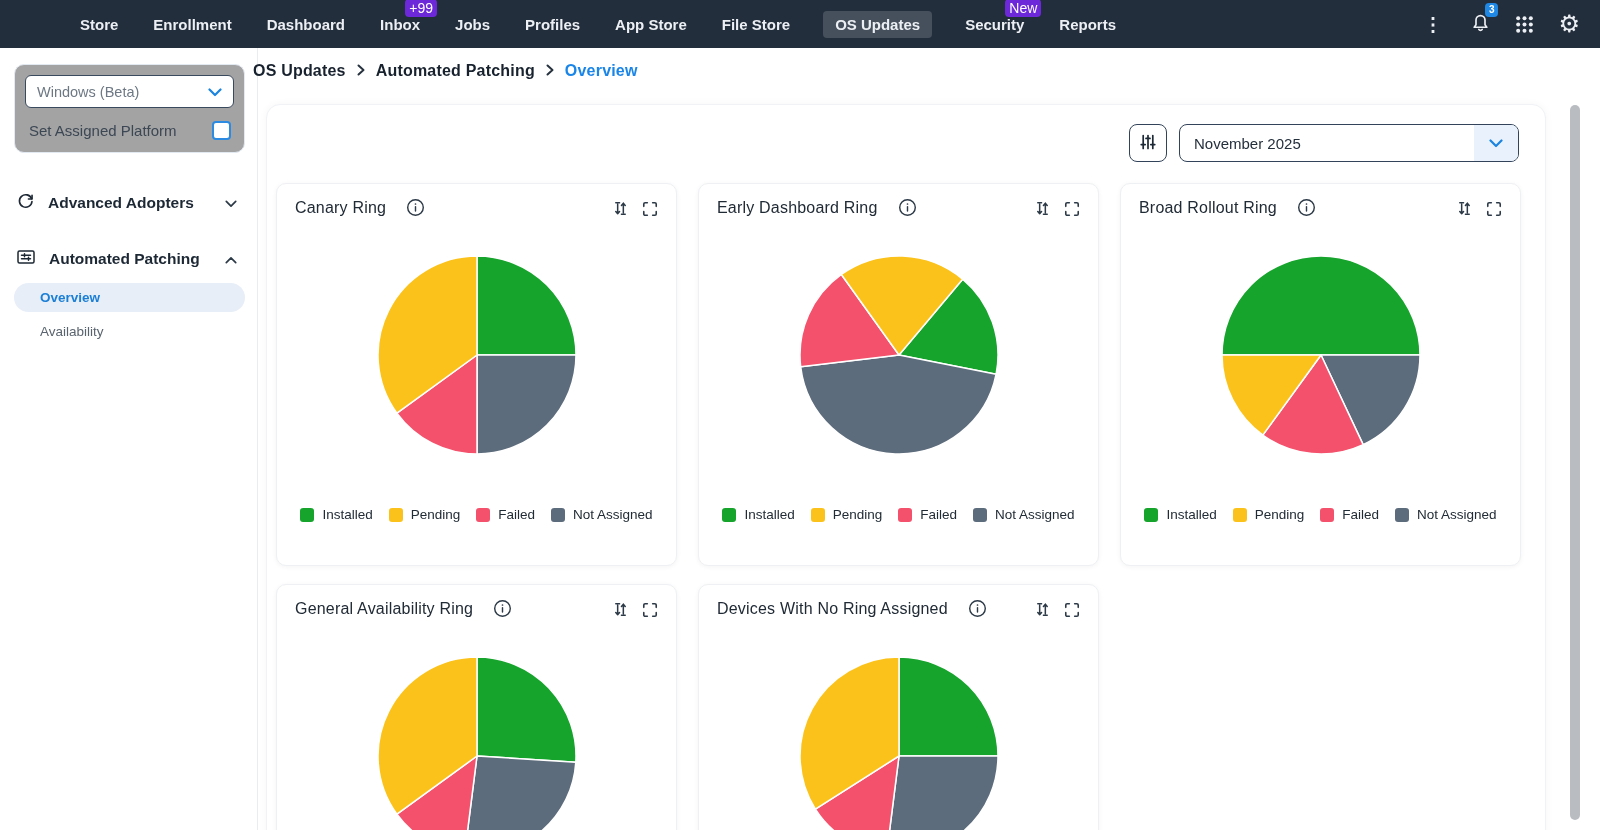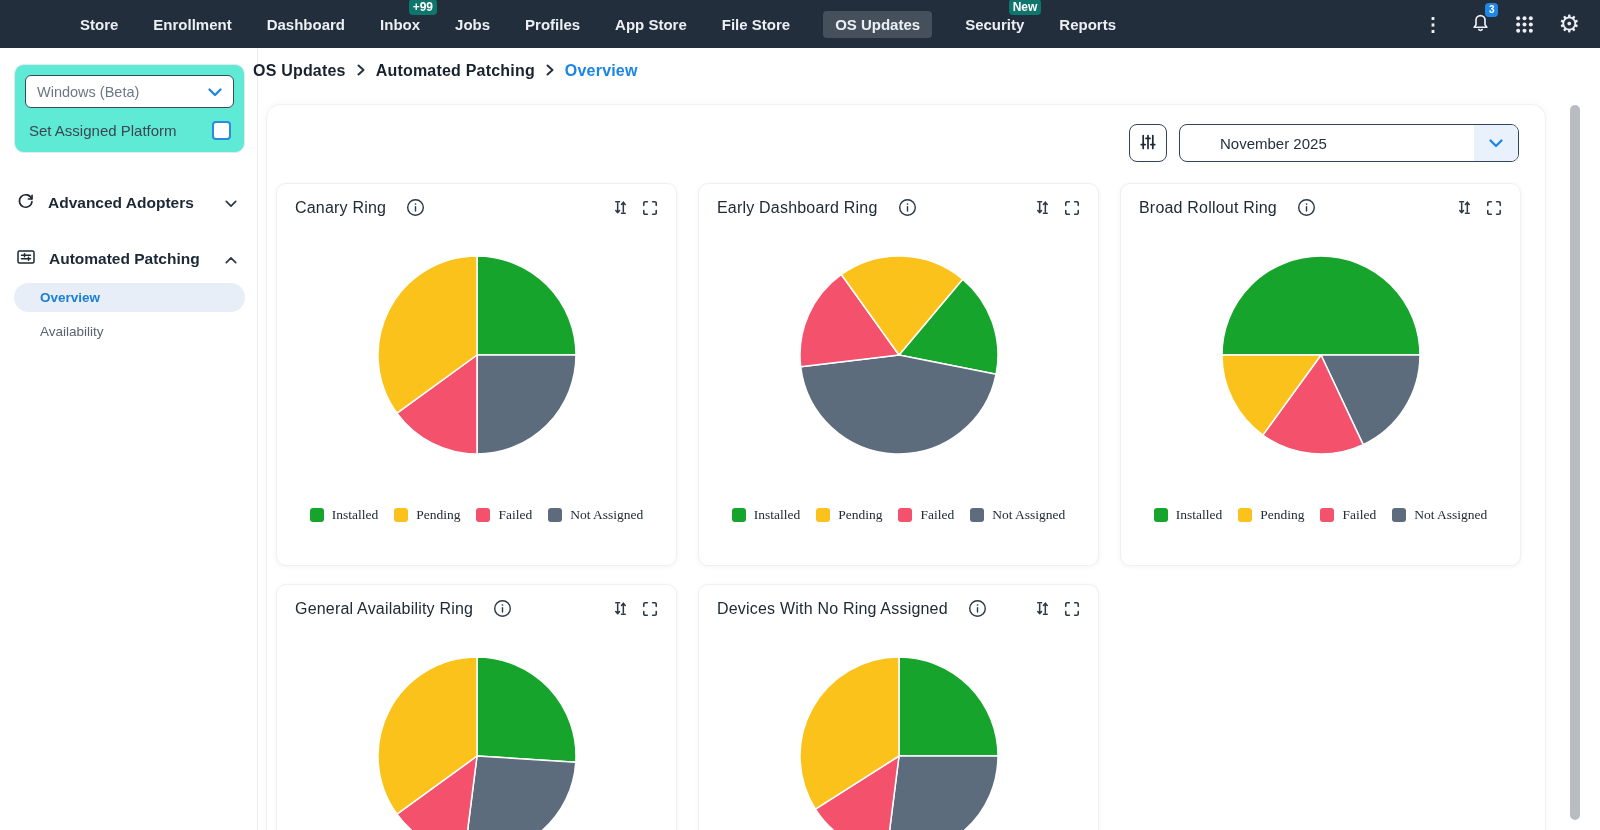--- a/index.html
+++ b/index.html
@@ -9,34 +9,34 @@
   
   .topnav{ position:absolute; left:0; top:0; width:1600px; height:48px;
     background:#232e3c; display:flex; align-items:center; padding:0 20px; z-index:30;}
   .brand{ display:flex; align-items:center; gap:9px; cursor:pointer;}
   .brand-text{ color:#fff; font-size:27px; font-weight:700; letter-spacing:.4px;}
   .brand sup{ color:#fff; font-size:10px; margin-left:1px;}
   .nav-items{ display:flex; align-items:center; gap:31px; margin-left:58px;}
   .nav-item{ position:relative; color:#eceff3; font-size:15px; font-weight:600;
     padding:5px 2px; cursor:pointer; white-space:nowrap;}
   .nav-item.active{ background:#46505d; border-radius:4px; padding:5px 12px;}
-  .nav-badge{ position:absolute; top:-12px; right:-15px; background:#0f766e; color:#fff;
-    font-size:12px; font-weight:700; padding:2px 4px; border-radius:4px; line-height:1;}
+  .nav-badge{ position:absolute; top:-12px; right:-15px; background:#6d28d9; color:#fff;
+    font-size:14px; font-weight:400; padding:2px 4px; border-radius:4px; line-height:1;}
   .nav-right{ margin-left:auto; display:flex; align-items:center; gap:24px;}
   .kebab{ color:#eceff3; font-size:19px; font-weight:700; cursor:pointer; padding:0 4px;}
   .bell-wrap{ position:relative; cursor:pointer; display:grid; place-items:center;}
   .bell-badge{ position:absolute; top:-8px; right:-7px; background:#1f88e5; color:#fff;
     font-size:10px; font-weight:700; padding:1px 4px; border-radius:4px; line-height:1.2;}
   .gear{ color:#eceff3; font-size:24px; cursor:pointer; line-height:1;}
   .icon-btn{ cursor:pointer; display:grid; place-items:center;}
 
   
   .sidebar{ position:absolute; left:0; top:48px; width:258px; height:782px;
     background:#fff; border-right:1px solid #e9edf1;}
-  .platform-card{ margin:16px 12px 0 14px; background:#5eead4; border:1px solid #e2e9f1;
+  .platform-card{ margin:16px 12px 0 14px; background:#a3a3a3; border:1px solid #e2e9f1;
     border-radius:10px; padding:10px 10px 8px 10px;}
   .pselect{ height:33px; border:1.5px solid #3a4a5e; border-radius:6px; background:#fff;
     display:flex; align-items:center; padding:0 11px; color:#6d7884; font-size:14.5px; cursor:pointer;}
   .pselect .chev{ margin-left:auto;}
   .default-row{ display:flex; align-items:center; justify-content:space-between;
     padding:13px 3px 4px 4px;}
   .default-row label{ color:#3c4754; font-size:15px;}
   .checkbox{ width:19px; height:19px; border:2px solid #2b8ae2; border-radius:4px;
     background:#fff; cursor:pointer;}
   .section-row{ display:flex; align-items:center; gap:13px; margin:0 20px 0 16px;
@@ -57,35 +57,35 @@
   
   .panel{ position:absolute; left:266px; top:104px; width:1280px; height:760px;
     background:#fff; border:1px solid #f0f2f5; border-radius:14px;
     box-shadow:0 0 8px rgba(25,35,50,.04);}
   .toolbar{ display:flex; justify-content:flex-end; align-items:center; gap:12px;
     padding:19px 26px 0 0;}
   .filter-btn{ width:38px; height:38px; border:1.5px solid #33445a; border-radius:8px;
     background:#fff; display:grid; place-items:center; cursor:pointer;}
   .month-select{ width:340px; height:38px; border:1.5px solid #33445a; border-radius:8px;
     background:#fff; display:flex; align-items:center; font-size:15px; color:#25303d;
-    cursor:pointer; overflow:hidden;padding-left:26px;}
+    cursor:pointer; overflow:hidden;}
   .month-select > span:first-child{ padding-left:14px;}
   .ms-chev{ margin-left:auto; width:44px; align-self:stretch; background:#e9f2fc;
     display:grid; place-items:center;}
 
   
   .cards{ display:flex; flex-wrap:wrap; column-gap:21px; row-gap:18px; padding:21px 0 0 9px;}
   .card{ width:401px; height:383px; background:#fff; border:1px solid #eef0f3;
     border-radius:10px; box-shadow:0 1px 5px rgba(30,40,60,.05); position:relative;
     padding:14px 18px;}
-  .card-head{ display:flex; align-items:center; gap:20px;}
+  .card-head{ display:flex; align-items:flex-end; gap:20px;}
   .card-title{ font-size:16px; font-weight:500; color:#212b36; letter-spacing:.2px;}
   .head-icons{ margin-left:auto; display:flex; align-items:center; gap:13px;}
   .pie-wrap{ display:flex; justify-content:center; margin-top:38px;}
-  .legend{ display:flex; justify-content:center; gap:16px; margin-top:52px;font-family:Liberation Serif, serif;}
+  .legend{ display:flex; justify-content:center; gap:16px; margin-top:52px;}
   .legend-item{ display:flex; align-items:center; gap:8px;}
   .swatch{ width:14px; height:14px; border-radius:3px; display:inline-block;}
   .legend-label{ font-size:13.5px; color:#222c36;}
 
   
   .chart-tooltip{ position:absolute; left:212px; top:226px; background:#fdfdfe;
     border-radius:8px; box-shadow:0 1px 8px rgba(20,30,45,.22); padding:7px 12px;
     font-size:12.5px; font-weight:700; color:#1d7fd4; white-space:nowrap; z-index:5;}
   .chart-tooltip::before{ content:""; position:absolute; left:-5px; top:11px; width:10px;
     height:10px; background:#fdfdfe; transform:rotate(45deg);}

